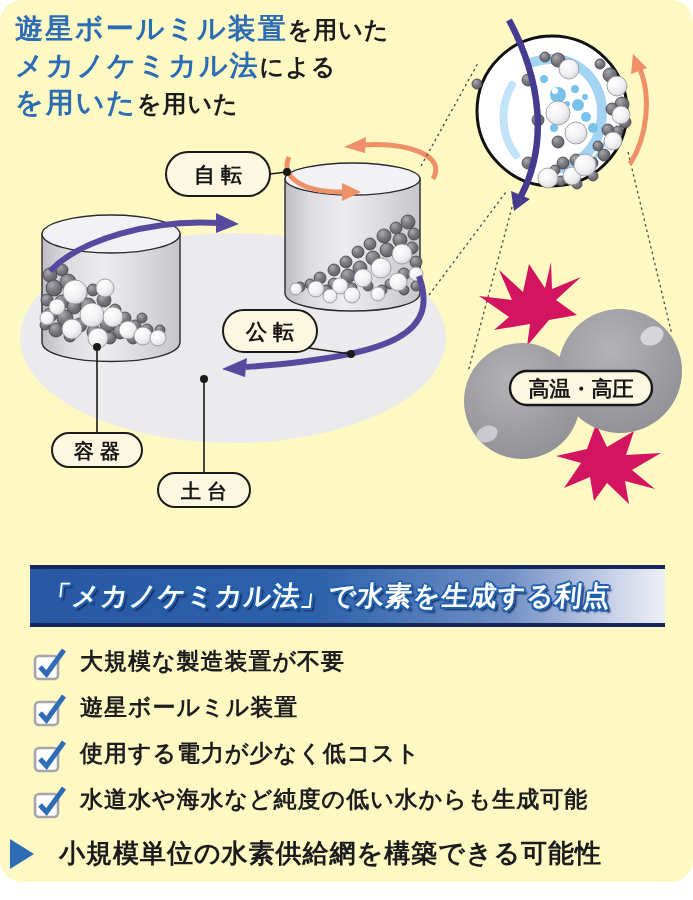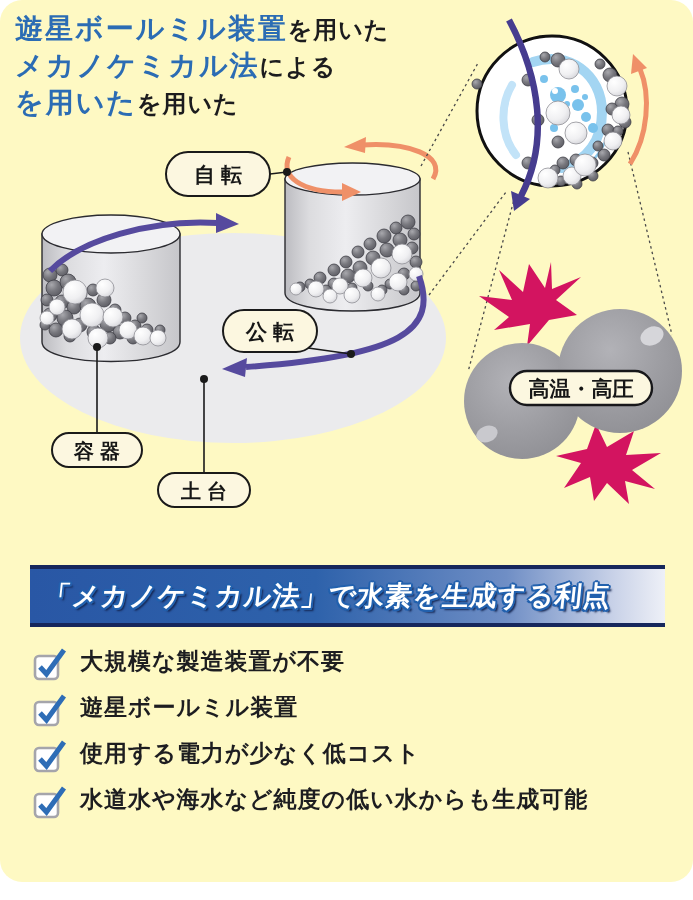--- a/index.html
+++ b/index.html
@@ -334,15 +334,19 @@
     </div>
 
     <div class="check-row" style="top:738px">
       <svg class="cb" width="36" height="36" viewBox="0 0 36 36" overflow="visible">
         <rect x="2" y="10" width="23" height="23" rx="4" fill="#ffffff" stroke="#a5a5ab" stroke-width="2.6"></rect>
         <polyline points="7,21 13.5,28 31,4" fill="none" stroke="#2e6db6" stroke-width="5"></polyline>
       </svg>
       <span>使用する電力が少なく低コスト</span>
     </div>
 
+    <div class="conclusion">
+      <div class="tri"></div>
+      <span>小規模単位の水素供給網を構築できる可能性</span>
+    </div>
   </div>
 
 </div>
 
 </body></html>

